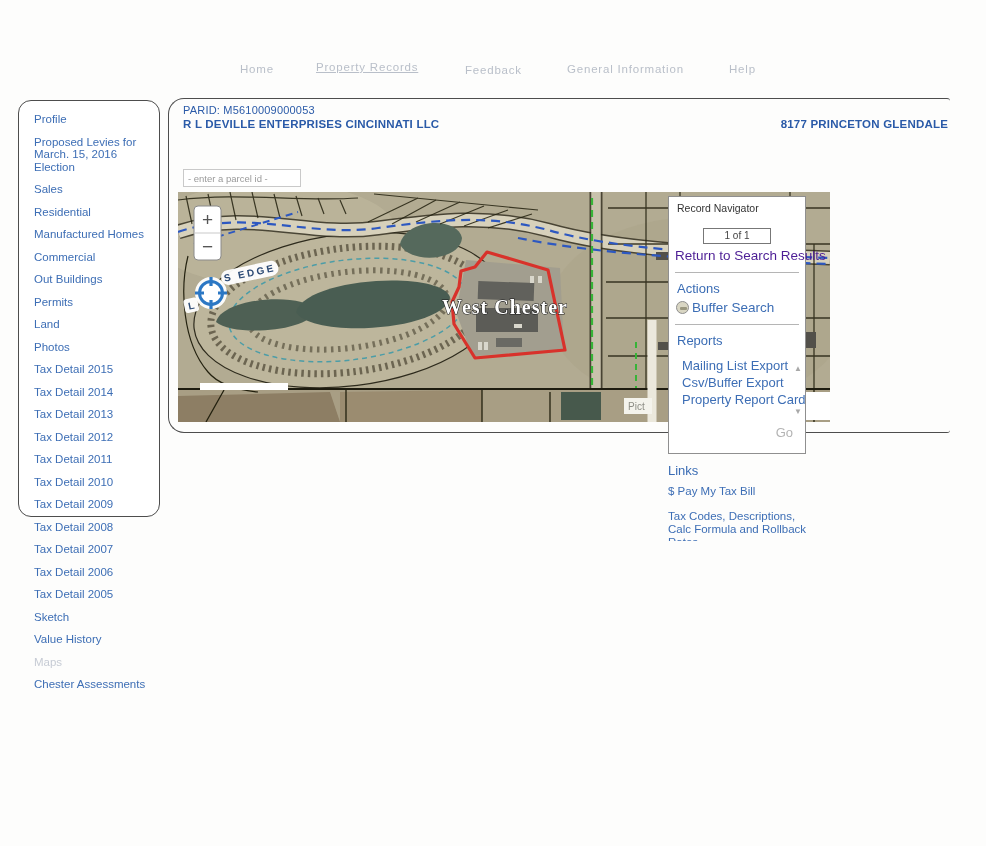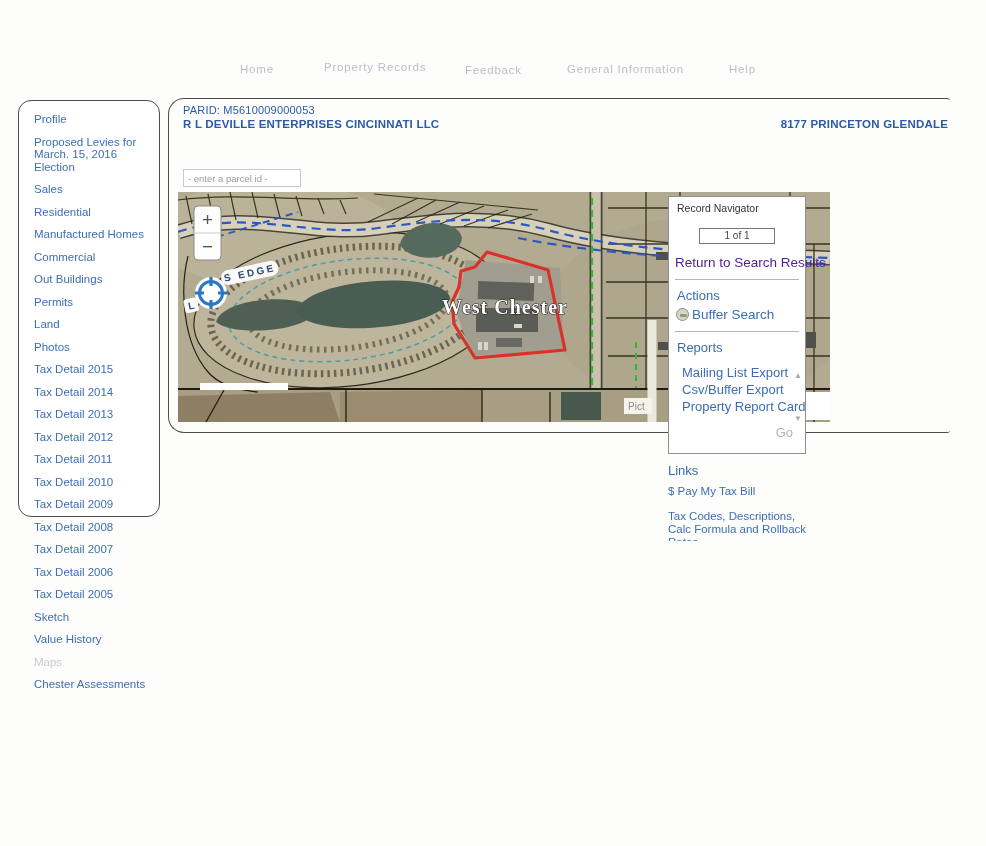--- a/index.html
+++ b/index.html
@@ -1,42 +1,42 @@
 <!DOCTYPE html>
 <html><head>
 <meta charset="utf-8">
 <style>
   * { margin:0; padding:0; box-sizing:border-box; }
   html,body { width:986px; height:846px; background:#fdfdfc; font-family:"Liberation Sans", sans-serif; position:relative; overflow:hidden; }
 
   
   .topnav { position:absolute; top:63px; left:0; width:986px; height:18px; }
   .topnav span { position:absolute; color:#b9bfc9; font-size:11.5px; letter-spacing:.8px; white-space:nowrap; cursor:pointer; }
-  .nav-0{left:240px;} .nav-1{left:324px; top:-2px;} .nav-2{left:465px; top:1px;} .nav-3{left:567px;} .nav-4{left:729px;}
+  .nav-0{left:240px;} .nav-1{left:316px; top:-2px;text-decoration:underline;} .nav-2{left:465px; top:1px;} .nav-3{left:567px;} .nav-4{left:729px;}
 
   
   .sidebar { position:absolute; left:18px; top:100px; width:142px; height:417px; border:1.5px solid #4d4d4d; border-radius:13px; background:#fff; padding:12px 8px 0 15px; }
   .side-item { color:#3d6eb5; font-size:11.5px; line-height:12.5px; margin-bottom:10px; cursor:pointer; width:112px; }
   .side-item.disabled { color:#c6cbd4; cursor:default; }
 
   
   .content-box { position:absolute; left:168px; top:98px; width:782px; height:335px; border:1.5px solid #4d4d4d; border-right:none; border-radius:16px 3px 3px 16px; background:transparent; }
   .parid-line { position:absolute; left:183px; top:104px; color:#2a5aa8; font-size:11px; font-weight:normal; letter-spacing:.2px; }
   .owner-line { position:absolute; left:183px; top:118px; color:#2a5aa8; font-size:11.5px; font-weight:bold; letter-spacing:.2px; }
   .address-line { position:absolute; right:38px; top:118px; color:#2a5aa8; font-size:11.5px; font-weight:bold; letter-spacing:.2px; }
 
   .parcel-input { position:absolute; left:183px; top:169px; width:118px; height:18px; border:1px solid #c9c9c9; font-size:9.5px; color:#9a9a9a; padding:0 4px; background:#fff; font-family:"Liberation Sans", sans-serif; }
   .parcel-input::placeholder { color:#9a9a9a; }
 
   .map-wrap { position:absolute; left:178px; top:192px; width:652px; height:230px; overflow:hidden; background:#b2ab92; cursor:crosshair; }
 
   
   .rn-panel { position:absolute; left:668px; top:196px; width:138px; height:258px; background:#fff; border:1px solid #8f8f8f; z-index:6; }
   .rn-title { font-size:10.5px; color:#333; padding:5px 0 0 8px; }
-  .rn-pagebox { width:76px; margin:14px auto 11px; border:1px solid #777; text-align:center; font-size:10px; color:#444; padding:1px 0 2px; }
+  .rn-pagebox { width:68px; margin:14px auto 4px; border:1px solid #777; text-align:center; font-size:10px; color:#444; padding:1px 0 2px; }
   .rn-return { color:#4c1d95; white-space:nowrap; margin:4px 0 0 6px; font-size:13.5px; cursor:pointer; }
   .rn-div { border-top:1px solid #b5b5b5; margin:9px 6px 0 6px; }
   .rn-sec { color:#3a6cb4; font-size:13px; margin:8px 0 0 8px; }
   .rn-buffer { margin:4px 0 0 7px; display:flex; align-items:center; gap:3px; color:#3d6eb5; font-size:13.5px; cursor:pointer; }
   .buffer-icon { width:13px; height:13px; border-radius:50%; background:#d9d6c3; border:1px solid #8f8f8f; position:relative; flex:0 0 13px; }
   .buffer-icon::after { content:""; position:absolute; left:3px; top:5px; width:7px; height:3px; background:#9a977f; border-radius:1px; }
   .rn-list { margin:9px 0 0 13px; color:#3d6eb5; font-size:13px; line-height:17px; position:relative; padding-right:16px; height:66px; }
   .rn-list .itm { white-space:nowrap; cursor:pointer; }
   .scroll-up, .scroll-down { position:absolute; right:3px; color:#a8a8a8; font-size:8px; cursor:pointer; }
   .scroll-up { top:3px; } .scroll-down { bottom:3px; }

